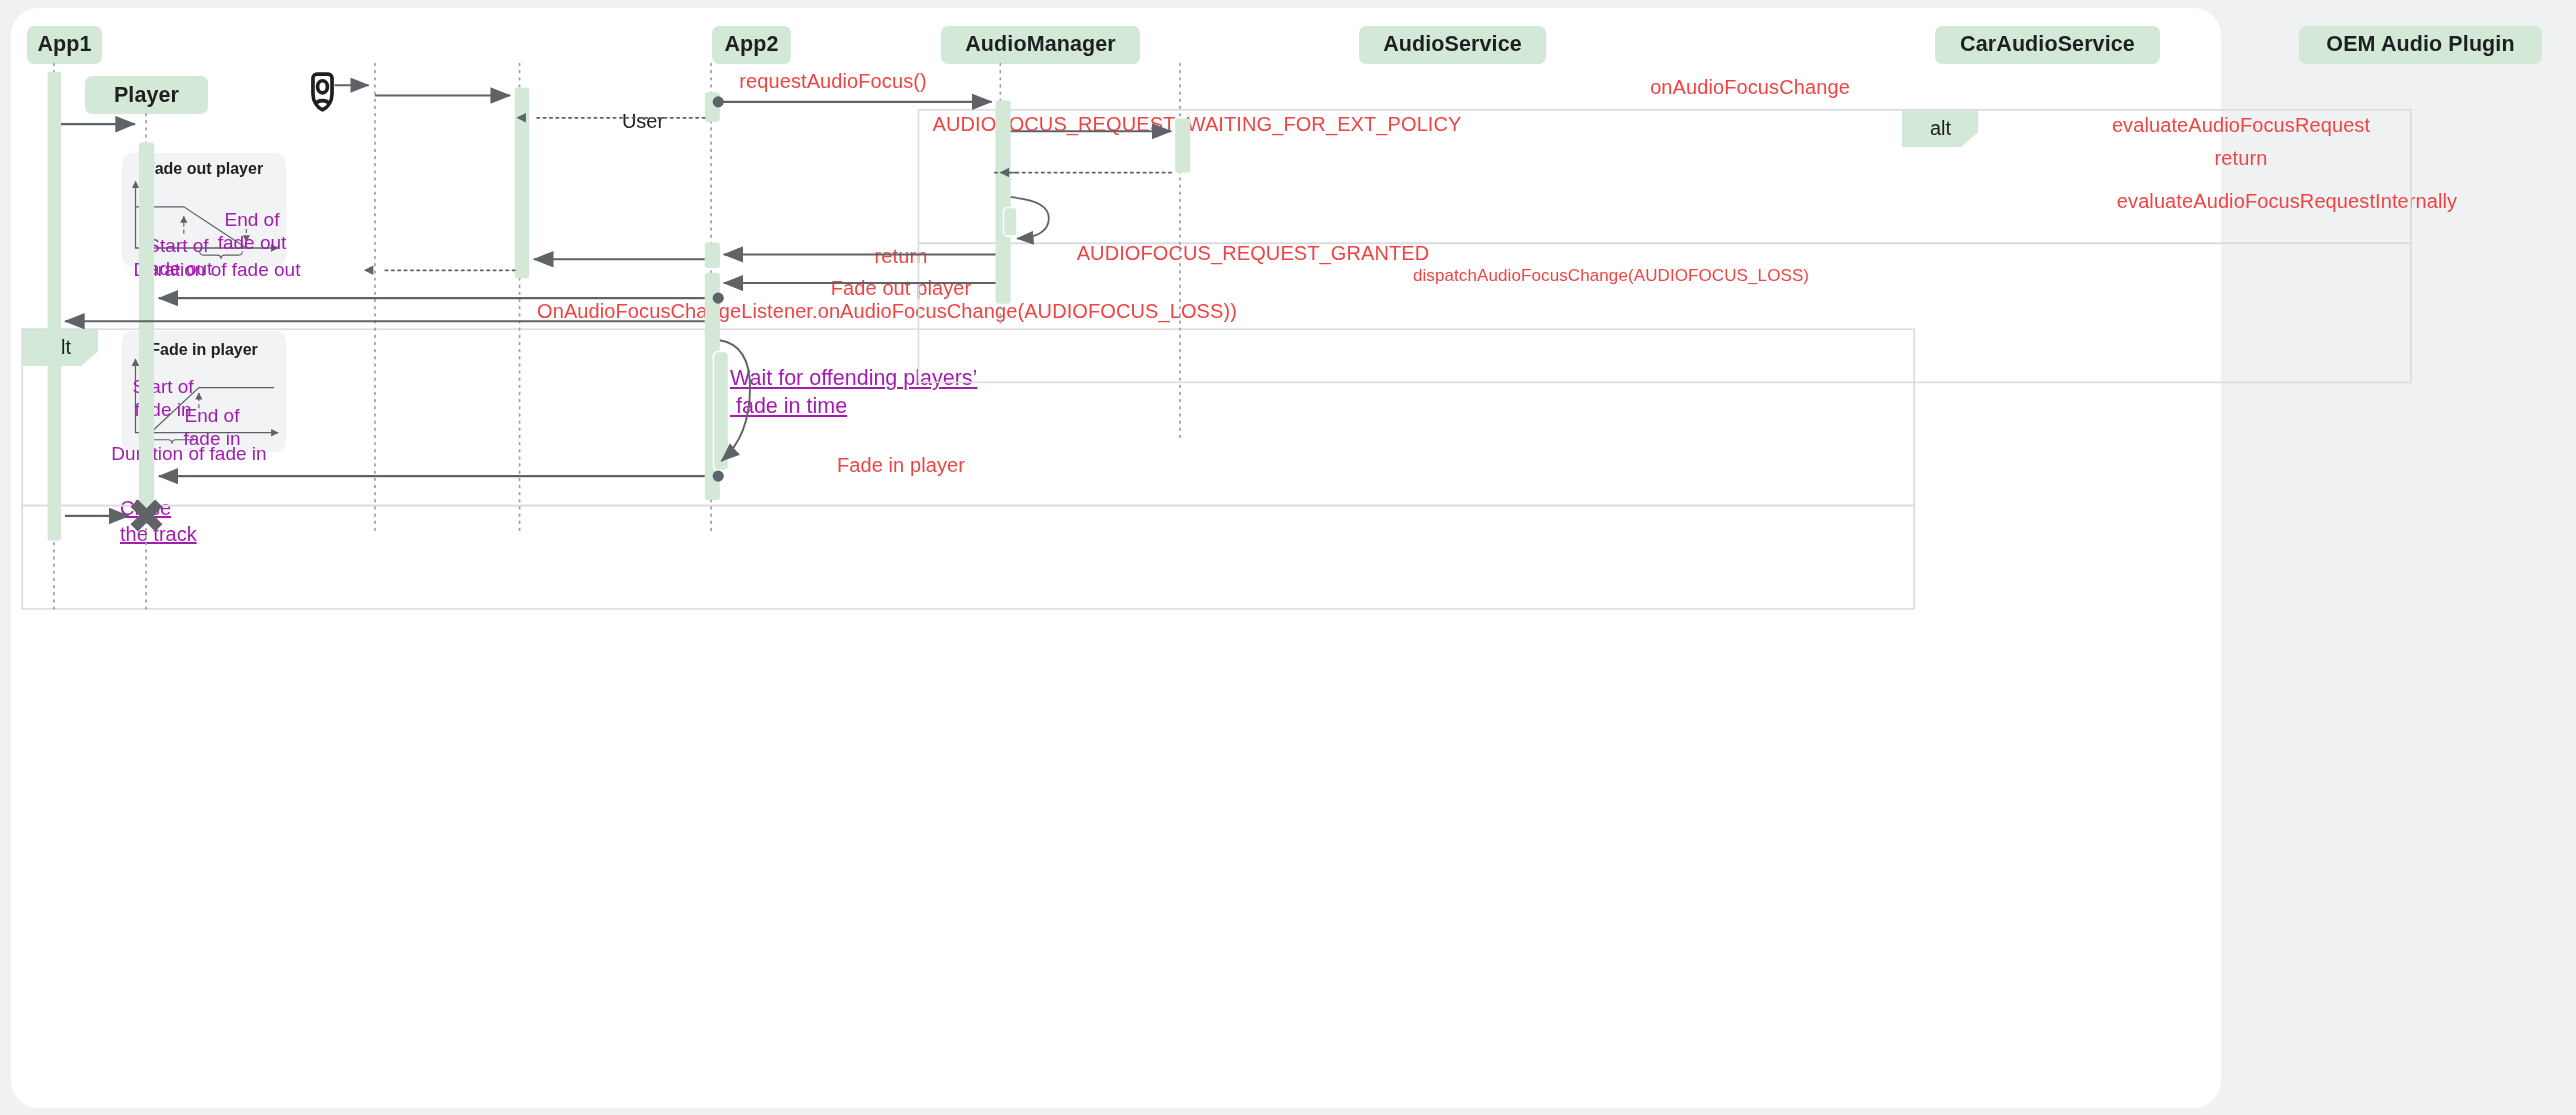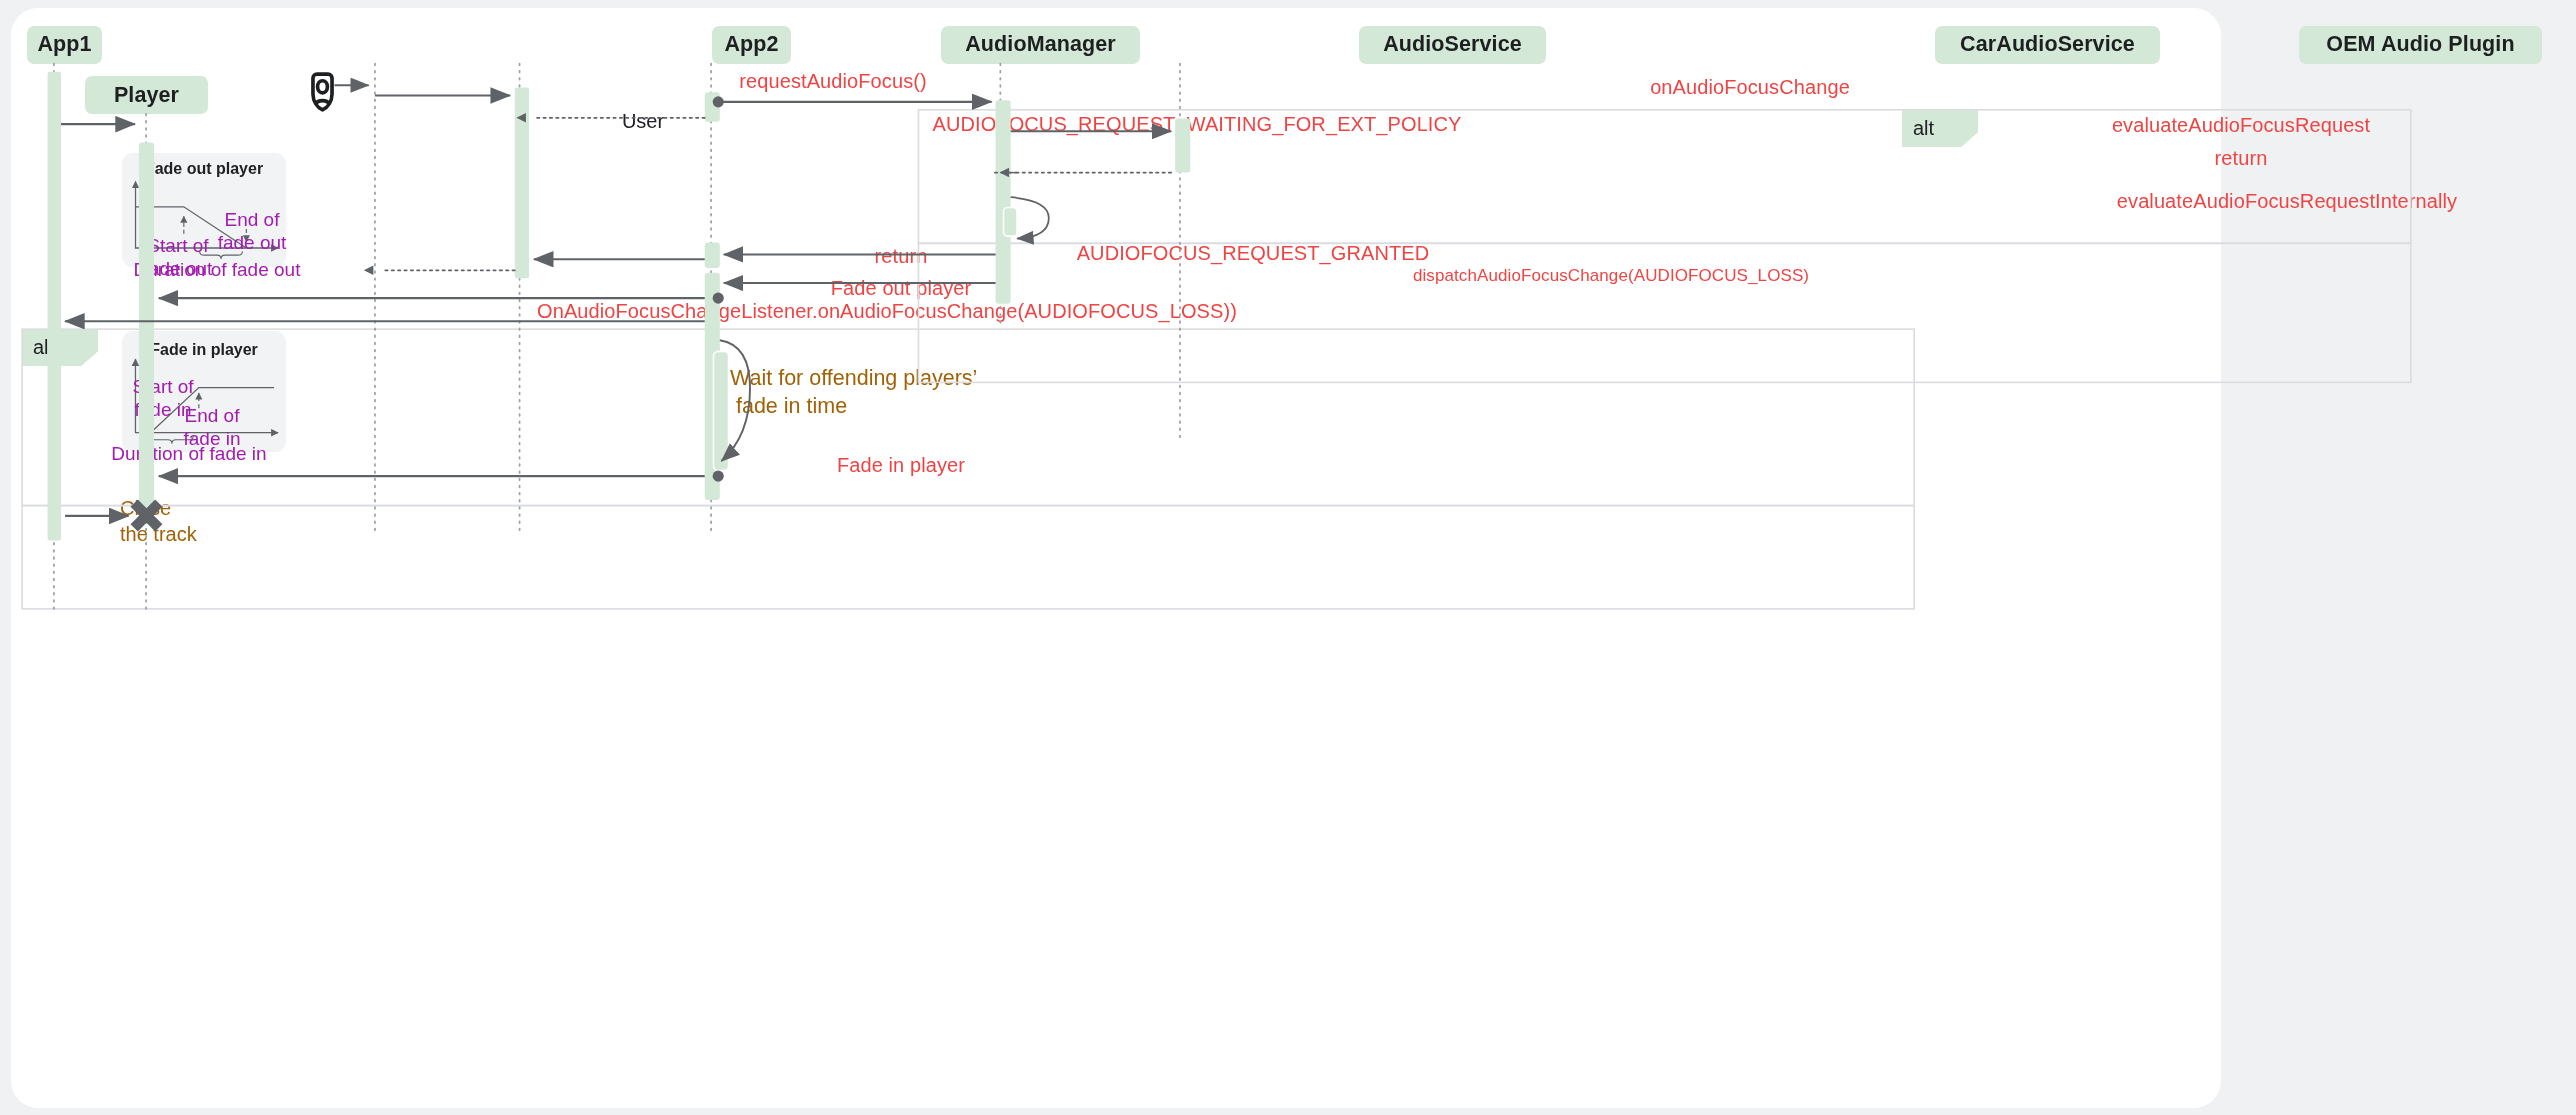--- a/index.html
+++ b/index.html
@@ -37,21 +37,21 @@
     white-space:nowrap;
     letter-spacing:0.1px;
   }
   .msg.c{transform:translateX(-50%);}
   .fragtag{
     position:absolute;
     background:#d3e8d6;
     font-size:20px;
     color:#202124;
     display:flex;align-items:center;
-    padding-left:11px;
+    padding-left:28px;
     box-sizing:border-box;
   }
   .actorlabel{
     position:absolute;font-size:20px;color:#202124;
     transform:translateX(-50%);white-space:nowrap;
   }
   .inset{
     position:absolute;
     background:#f1f3f4;
     border-radius:11px;
@@ -59,22 +59,22 @@
   .inset .ttl{
     position:absolute;left:0;right:0;text-align:center;
     font-weight:bold;font-size:16px;color:#202124;
   }
   .ilab{
     position:absolute;font-size:19px;color:#a21caf;
     text-align:center;line-height:1.22;white-space:nowrap;
     transform:translateX(-50%);
   }
   .note{
-    position:absolute;font-size:21.5px;color:#a16207;
-    line-height:1.3;white-space:pre;
+    position:absolute;font-size:21.5px;color:#a21caf;
+    line-height:1.3;white-space:pre;text-decoration:underline;
   }
 </style>
 </head>
 <body>
 
 <div id="card">
   <div id="stage">
 
     <div class="plabel" style="left:16px;top:17.5px;width:75px;">
       <span>App1</span>

